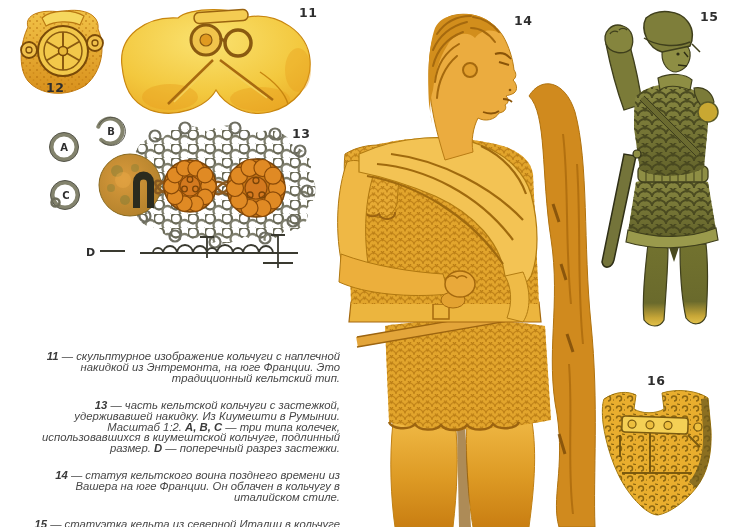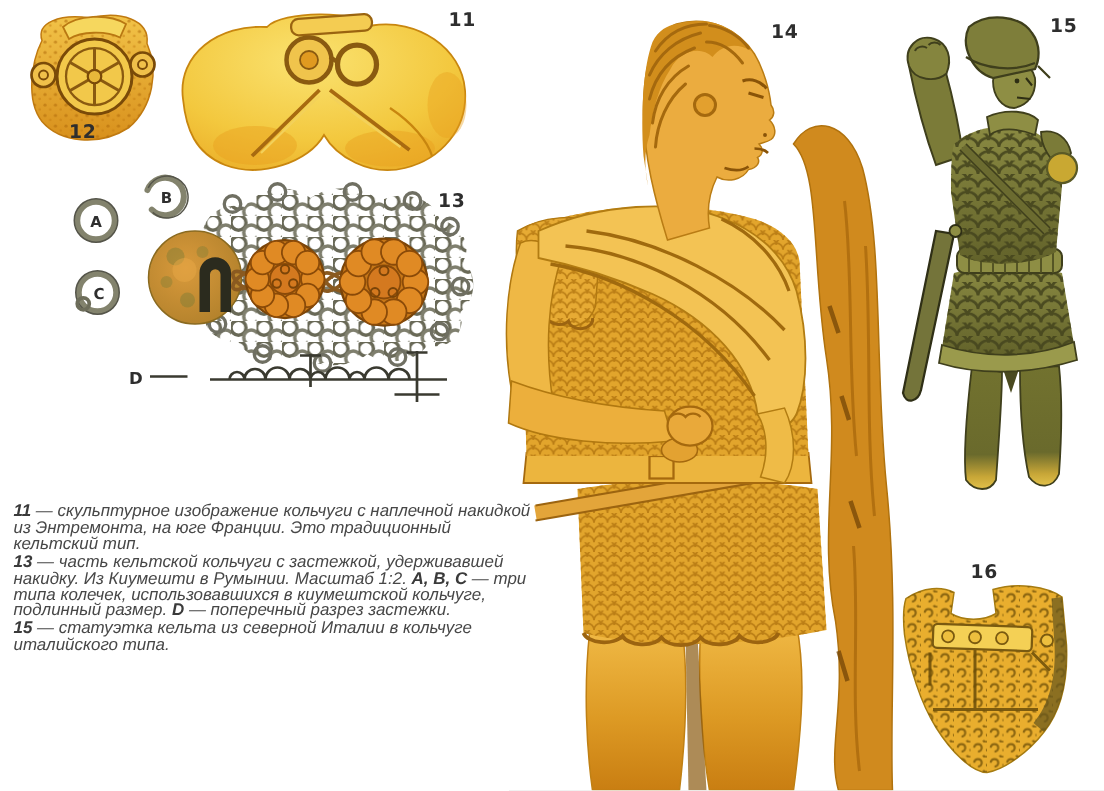--- a/index.html
+++ b/index.html
@@ -3,21 +3,21 @@
 <meta charset="utf-8">
 <style>
   html,body{margin:0;padding:0;background:#e8e8e8;}
   .page{position:relative;width:736px;height:527px;background:#ffffff;overflow:hidden;
         font-family:"Liberation Sans",sans-serif;}
   .figlabel{position:absolute;font-size:12.5px;font-weight:600;color:#2e2e2e;
             letter-spacing:.5px;font-family:"DejaVu Sans",sans-serif;}
   .fig{position:absolute;}
   .captions{position:absolute;left:8px;top:335px;width:348px;color:#474747;
             font-size:11.3px;line-height:10.9px;font-style:italic;}
-  .captions p{margin:1px;}
+  .captions p{margin:16px;text-align:right;}
   .captions b{font-weight:700;color:#3a3a3a;}
   svg text{font-family:"DejaVu Sans",sans-serif;}
 </style>
 </head>
 <body>
 
 <div class="page">
 
   <svg width="0" height="0" style="position:absolute">
     <defs>
@@ -337,16 +337,17 @@
       <circle cx="58" cy="40" r="4" fill="#EDBF3E" stroke="#7A5A10" stroke-width="1.2"></circle>
       <circle cx="76" cy="40" r="4" fill="#EDBF3E" stroke="#7A5A10" stroke-width="1.2"></circle>
     </g>
     <circle cx="106" cy="42" r="4" fill="#EDBF3E" stroke="#7A5A10" stroke-width="1.2"></circle>
   </svg>
   <div class="figlabel" style="left:647px;top:373px">16</div>
 
   <div class="captions">
       <p><b>11</b> — скульптурное изображение кольчуги с наплечной накидкой из Энтремонта, на юге Франции. Это традиционный кельтский тип.</p>
       <p><b>13</b> — часть кельтской кольчуги с застежкой, удерживавшей накидку. Из Киумешти в Румынии. Масштаб 1:2. <b>A, B, C</b> — три типа колечек, использовавшихся в киумештской кольчуге, подлинный размер. <b>D</b> — поперечный разрез застежки.</p>
+      <p><b>14</b> — статуя кельтского воина позднего времени из Вашера на юге Франции. Он облачен в кольчугу в италийском стиле.</p>
       <p><b>15</b> — статуэтка кельта из северной Италии в кольчуге италийского типа.</p>
     </div>
 
 </div>
 
 </body></html>

